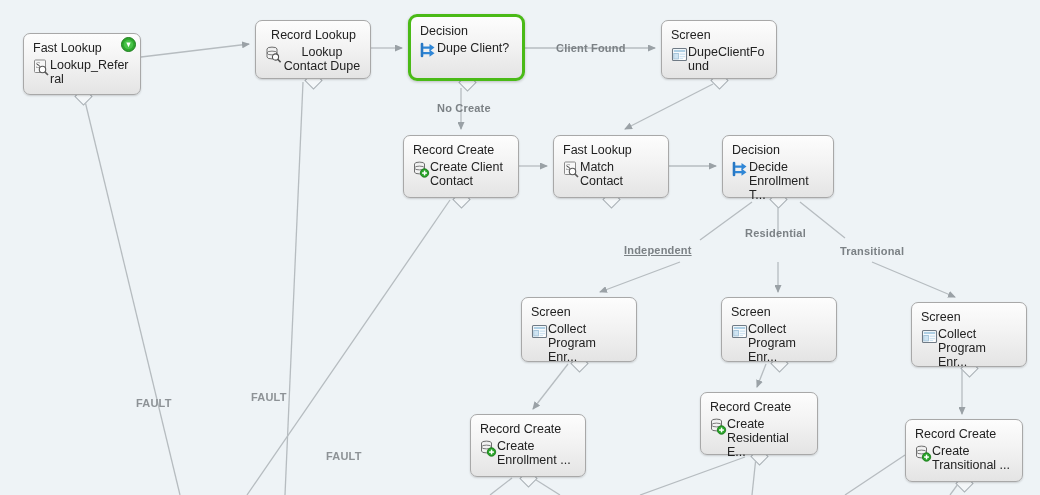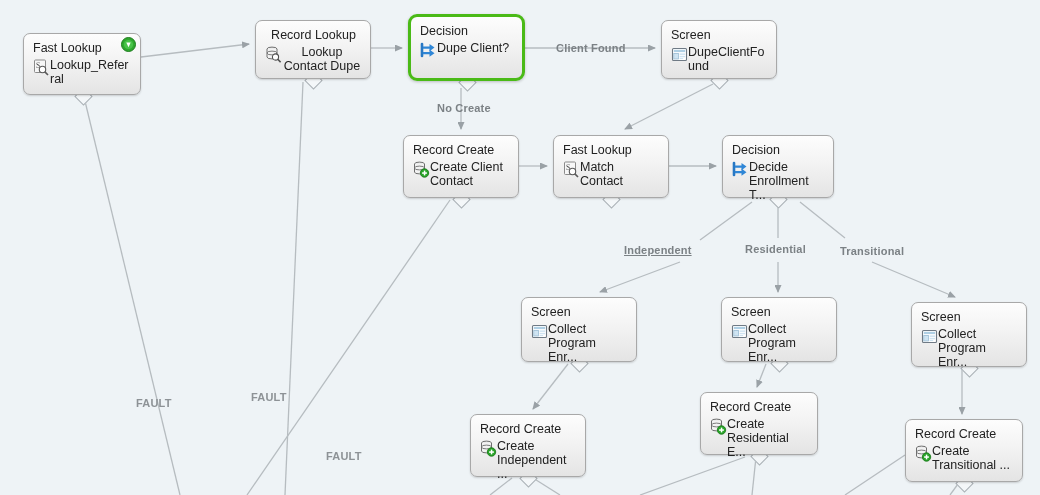--- a/index.html
+++ b/index.html
@@ -300,21 +300,21 @@
           <span class="node-icon">
             <svg width="17" height="17" viewBox="0 0 17 17">
               <ellipse cx="6.5" cy="3" rx="5" ry="1.9" fill="#ececec" stroke="#6e6e6e" stroke-width="1"></ellipse>
               <path d="M1.5,3 L1.5,11 A5,1.9 0 0 0 11.5,11 L11.5,3" fill="#f2f2f2" stroke="#6e6e6e" stroke-width="1"></path>
               <ellipse cx="6.5" cy="7" rx="5" ry="1.9" fill="none" stroke="#6e6e6e" stroke-width="0.9"></ellipse>
               <circle cx="11.5" cy="12" r="4.2" fill="#28a428" stroke="#1c7a1c" stroke-width="0.9"></circle>
               <rect x="10.8" y="9.6" width="1.5" height="4.8" fill="#ffffff"></rect>
               <rect x="9.1" y="11.3" width="4.8" height="1.5" fill="#ffffff"></rect>
             </svg>
           </span>
-          <span class="node-label">Create Independent ...</span>
+          <span class="node-label">Create Enrollment ...</span>
         </div>
       </div>
       <div class="node" style="left: 700px; top: 392px; width: 118px; height: 63px;">
         <div class="node-type">Record Create</div>
         <div class="node-body">
           <span class="node-icon">
             <svg width="17" height="17" viewBox="0 0 17 17">
               <ellipse cx="6.5" cy="3" rx="5" ry="1.9" fill="#ececec" stroke="#6e6e6e" stroke-width="1"></ellipse>
               <path d="M1.5,3 L1.5,11 A5,1.9 0 0 0 11.5,11 L11.5,3" fill="#f2f2f2" stroke="#6e6e6e" stroke-width="1"></path>
               <ellipse cx="6.5" cy="7" rx="5" ry="1.9" fill="none" stroke="#6e6e6e" stroke-width="0.9"></ellipse>
@@ -340,20 +340,20 @@
             </svg>
           </span>
           <span class="node-label">Create Transitional ...</span>
         </div>
       </div>
     </div>
   <div id="label-layer">
       <div class="edge-label" style="left: 556px; top: 42px;">Client Found</div>
       <div class="edge-label" style="left: 437px; top: 102px;">No Create</div>
       <div class="edge-label" style="left: 624px; top: 244px; text-decoration: underline;">Independent</div>
-      <div class="edge-label" style="left: 745px; top: 243px;">Residential</div>
+      <div class="edge-label" style="left: 745px; top: 227px;">Residential</div>
       <div class="edge-label" style="left: 840px; top: 245px;">Transitional</div>
       <div class="edge-label fault" style="left: 136px; top: 397px;">FAULT</div>
       <div class="edge-label fault" style="left: 251px; top: 391px;">FAULT</div>
       <div class="edge-label fault" style="left: 326px; top: 450px;">FAULT</div>
     </div>
 
 </div>
 
 </body></html>

